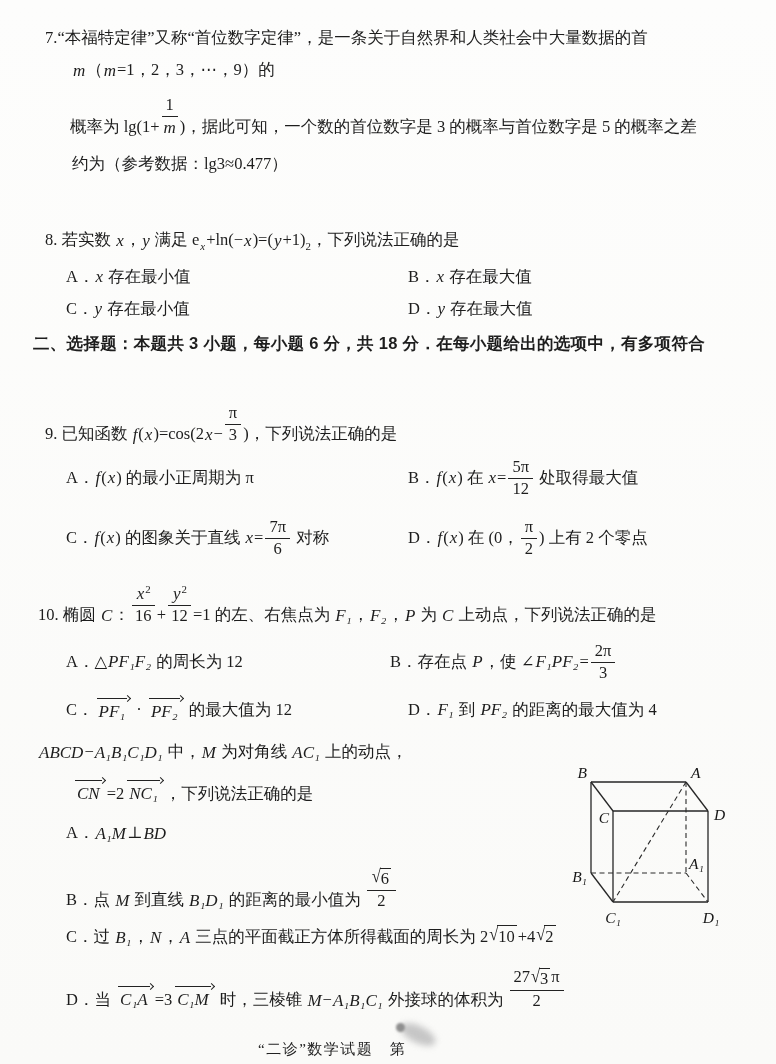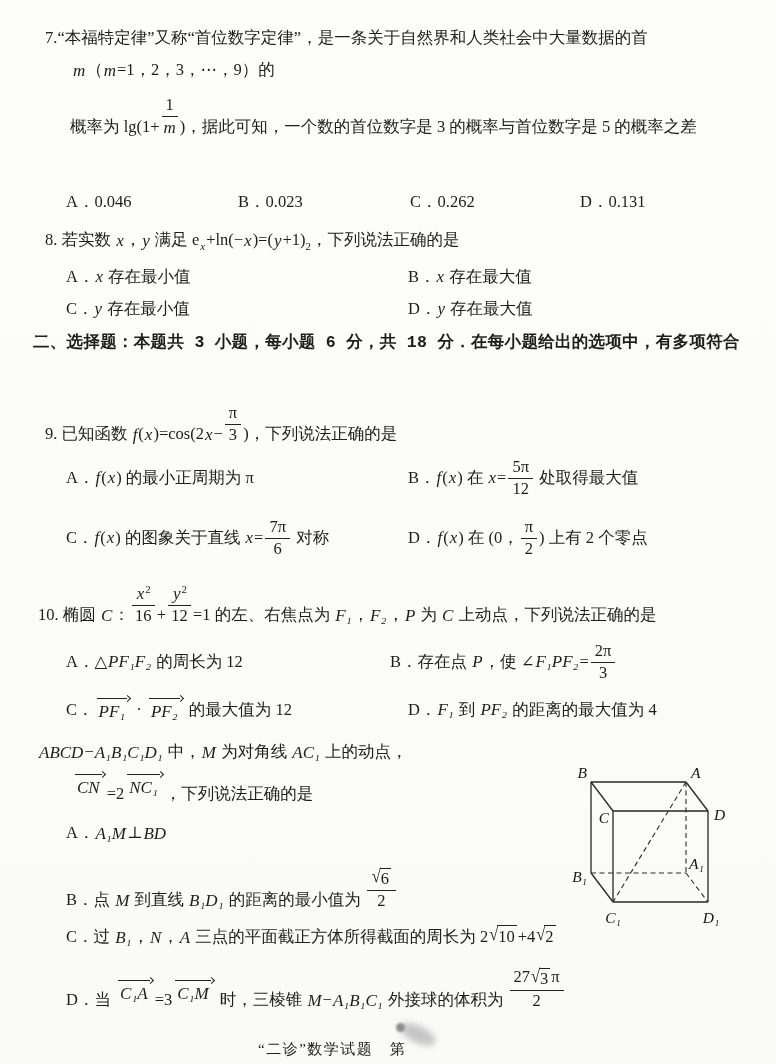--- a/index.html
+++ b/index.html
@@ -2,35 +2,35 @@
 <html><head>
 <meta charset="utf-8">
 <style>
   html,body{margin:0;padding:0}
   body{width:776px;height:1064px;position:relative;overflow:hidden;background:#f2f2f0}
   .page{position:absolute;inset:0;background:linear-gradient(#fdfdfc,#fafaf8);color:#1d1d1d}
   .line{position:absolute;display:flex;align-items:flex-end;white-space:pre;height:22px;
         font:16.5px/1.25 "Liberation Serif","DejaVu Serif",serif;color:#1d1d1d}
   .tall{height:46px}
   .h26{height:26px}
-  .hd{font-family:Liberation Mono, monospace;font-weight:700;letter-spacing:.3px}
+  .hd{font-family:Liberation Sans, sans-serif;font-weight:700;letter-spacing:.3px}
   .row{left:0;right:0}
   .opt{position:absolute;top:0;height:100%;display:flex;align-items:center;white-space:pre}
   .rt{display:inline-block}
   .vi{font-style:italic;font-size:17px;padding:0 1px}
   .sp{font-size:.66em;line-height:0}
   .line > .sp,.opt > .sp{transform:translateY(-.42em)}
   .num .sp,.den .sp,.rad .sp,.vec .sp{vertical-align:super}
   .frac{display:inline-flex;flex-direction:column;align-items:center;margin:0 2px;line-height:1.15;text-align:center}
   .num{display:block;padding:0 4px 1px;border-bottom:1.3px solid #222}
   .den{display:block;padding-top:1px}
   .sqrt{display:inline-flex;align-items:flex-start;margin:0 1px}
   .rsign{transform:scaleY(1.12);transform-origin:center 60%}
   .rad{border-top:1.3px solid #222;padding:1px 2px 0 1px;margin-left:-1px}
-  .vec{display:inline-block;position:relative;margin:6px 2px;padding:4px 4px 0 2px}
+  .vec{display:inline-block;position:relative;margin:0 2px;padding:4px 4px 0 2px}
   .vec::before{content:"";position:absolute;left:1px;right:3px;top:1px;border-top:1.2px solid #222}
   .vec::after{content:"";position:absolute;right:0;top:-1px;width:4px;height:4px;
               border-top:1.2px solid #222;border-right:1.2px solid #222;transform:rotate(45deg)}
   .footer{position:absolute;left:258px;top:1040px;font:15px "Liberation Serif","DejaVu Serif",serif;
           letter-spacing:1.5px;color:#222}
   .figure{position:absolute;left:563px;top:756px}
   .edge{stroke:#262626;stroke-width:1.3;fill:none}
   .dash{stroke:#2b2b2b;stroke-width:1.1;stroke-dasharray:5 3.5;fill:none}
   .vlabel{font:italic 15.5px "Liberation Serif","DejaVu Serif",serif;fill:#161616}
   .smudge-dot{position:absolute;left:396px;top:1023px;width:9px;height:9px;border-radius:50%;
@@ -39,26 +39,21 @@
                background:#c6c6c6;filter:blur(3px);transform:rotate(26deg)}
 </style>
 </head>
 <body>
 
 <div class="page">
 
   <div class="line" style="left:45px;top:27px"><span class="rt">7.“本福特定律”又称“首位数字定律”，是一条关于自然界和人类社会中大量数据的首</span></div>
   <div class="line" style="left:72px;top:59px"><span class="vi">m</span><span class="rt">（</span><span class="vi">m</span><span class="rt">=1，2，3，⋯，9）的</span></div>
   <div class="line tall" style="left:70px;top:92px"><span class="rt">概率为 lg(1+</span><span class="frac"><span class="num"><span class="rt">1</span></span><span class="den"><span class="vi">m</span></span></span><span class="rt">)，据此可知，一个数的首位数字是 3 的概率与首位数字是 5 的概率之差</span></div>
-  <div class="line row" style="top:191px">
-    <span class="opt" style="left:66px"><span class="rt">A．0.046</span></span>
-    <span class="opt" style="left:238px"><span class="rt">B．0.023</span></span>
-    <span class="opt" style="left:410px"><span class="rt">C．0.262</span></span>
-    <span class="opt" style="left:580px"><span class="rt">D．0.131</span></span>
-  </div>
+  <div class="line" style="left:72px;top:153px"><span class="rt">约为（参考数据：lg3≈0.477）</span></div>
 
   <div class="line" style="left:45px;top:229px"><span class="rt">8. 若实数 </span><span class="vi">x</span><span class="rt">，</span><span class="vi">y</span><span class="rt"> 满足 e</span><span class="sp vi">x</span><span class="rt">+ln(−</span><span class="vi">x</span><span class="rt">)=(</span><span class="vi">y</span><span class="rt">+1)</span><span class="sp">2</span><span class="rt">，下列说法正确的是</span></div>
   <div class="line row" style="top:266px">
     <span class="opt" style="left:66px"><span class="rt">A．</span><span class="vi">x</span><span class="rt"> 存在最小值</span></span>
     <span class="opt" style="left:408px"><span class="rt">B．</span><span class="vi">x</span><span class="rt"> 存在最大值</span></span>
   </div>
   <div class="line row" style="top:298px">
     <span class="opt" style="left:66px"><span class="rt">C．</span><span class="vi">y</span><span class="rt"> 存在最小值</span></span>
     <span class="opt" style="left:408px"><span class="rt">D．</span><span class="vi">y</span><span class="rt"> 存在最大值</span></span>
   </div>

